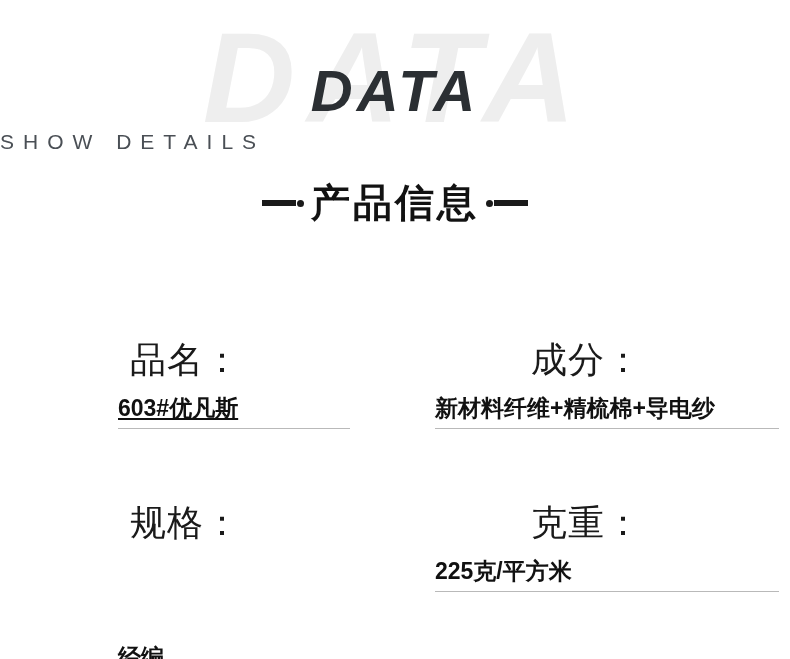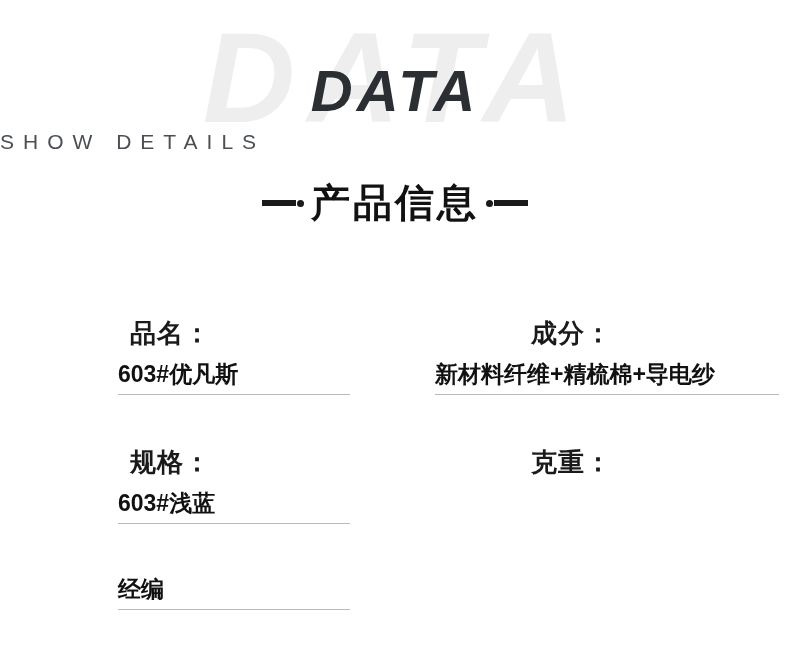--- a/index.html
+++ b/index.html
@@ -113,42 +113,44 @@
   .spec-cell {
     width: 50%;
     box-sizing: border-box;
     position: relative;
   }
 
   .spec-cell.left  { padding-left: 118px; }
   .spec-cell.right { padding-left: 40px; }
 
   .spec-label {
-    font-size: 26px;
-    font-weight: bold;
+    font-size: 36px;
+    font-weight: normal;
     color: #1a1a1a;
     letter-spacing: 1px;
     margin-bottom: 8px;
     white-space: nowrap;
+    margin-top: 20px;
   }
   .spec-cell.left .spec-label  { padding-left: 12px; }
   .spec-cell.right .spec-label { padding-left: 96px; }
 
   .spec-value {
     font-size: 23px;
     font-weight: bold;
     color: #111111;
     white-space: nowrap;
     border-bottom: 1.5px solid #b9b9b9;
     display: block;
     padding-bottom: 4px;
   }
 
   .spec-cell.left .spec-value {
     width: 232px;
+    text-decoration: underline;
   }
   .spec-cell.right .spec-value {
     width: 344px;
     text-align: left;
   }
 </style>
 </head>
 <body>
 
 <div class="header">
@@ -174,24 +176,24 @@
     </div>
     <div class="spec-cell right">
       <div class="spec-label">成分：</div>
       <div class="spec-value">新材料纤维+精梳棉+导电纱</div>
     </div>
   </div>
 
   <div class="spec-row">
     <div class="spec-cell left">
       <div class="spec-label">规格：</div>
-      <div class="spec-value">603#浅蓝</div>
     </div>
     <div class="spec-cell right">
       <div class="spec-label">克重：</div>
+      <div class="spec-value">225克/平方米</div>
     </div>
   </div>
 
   <div class="spec-row">
     <div class="spec-cell left">
       <div class="spec-value">经编</div>
     </div>
     <div class="spec-cell right">
     </div>
   </div>

